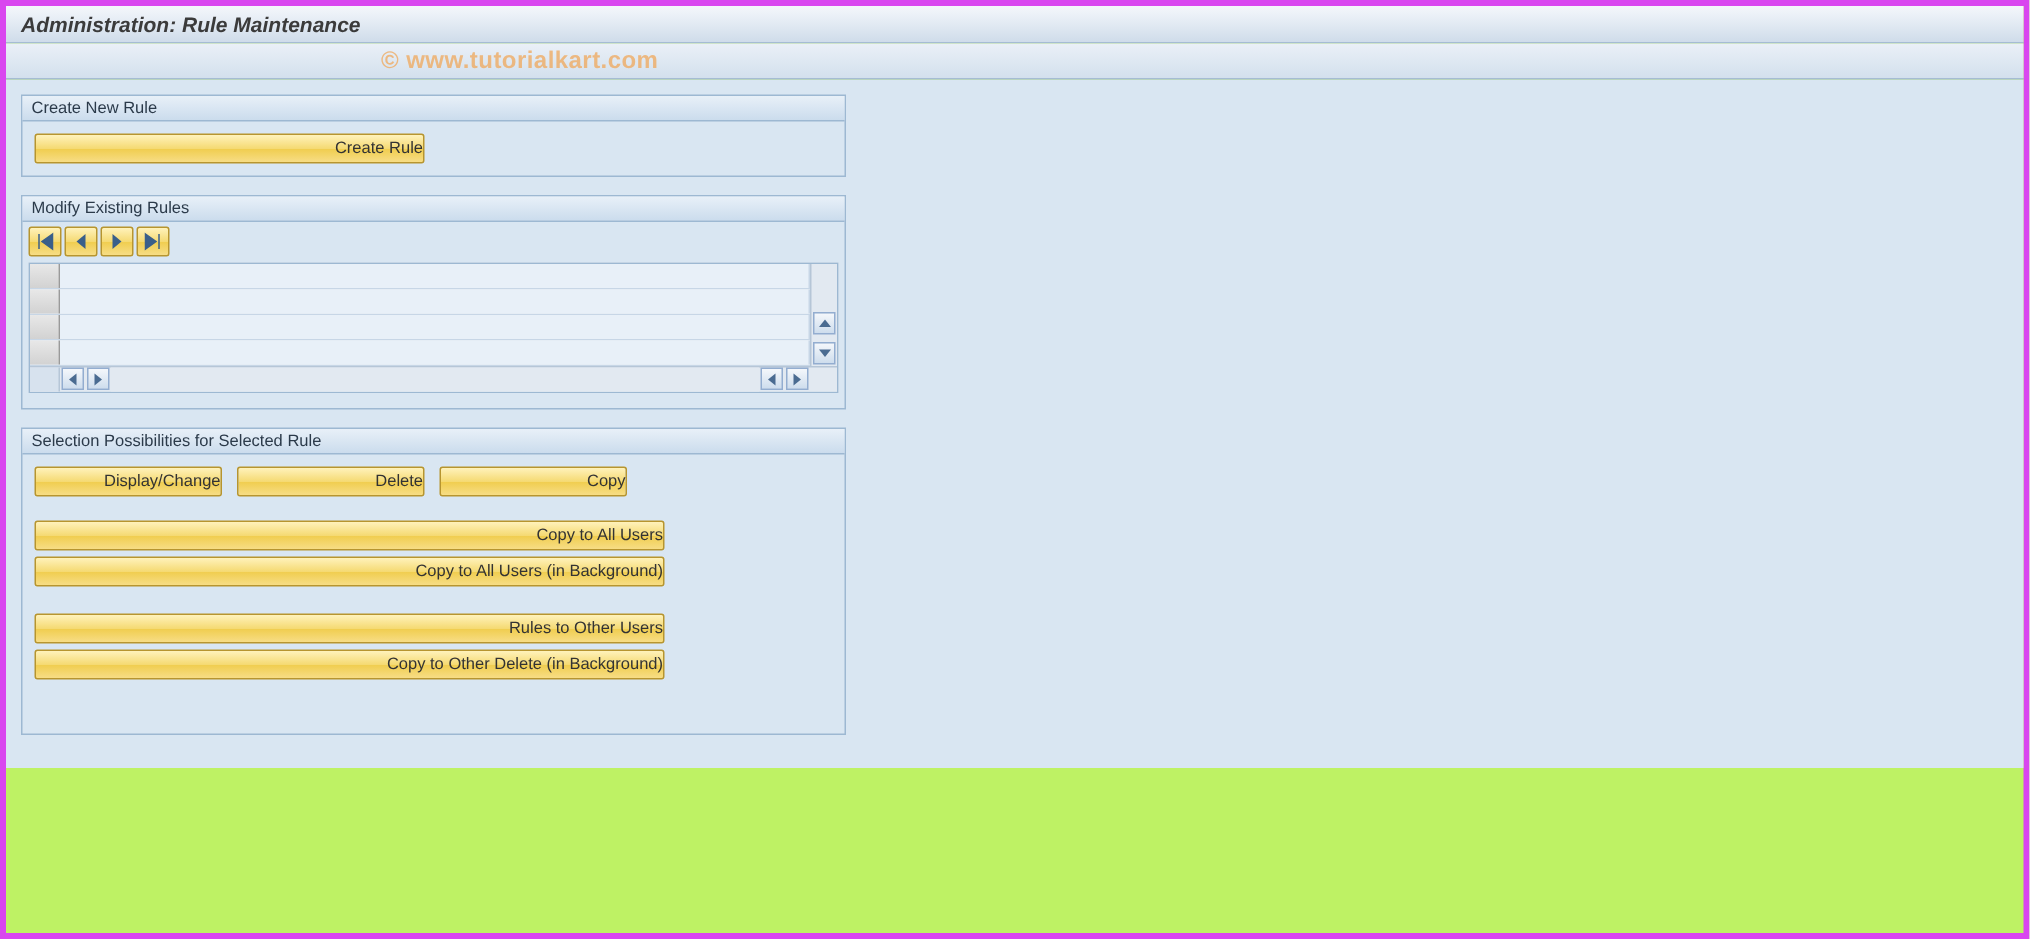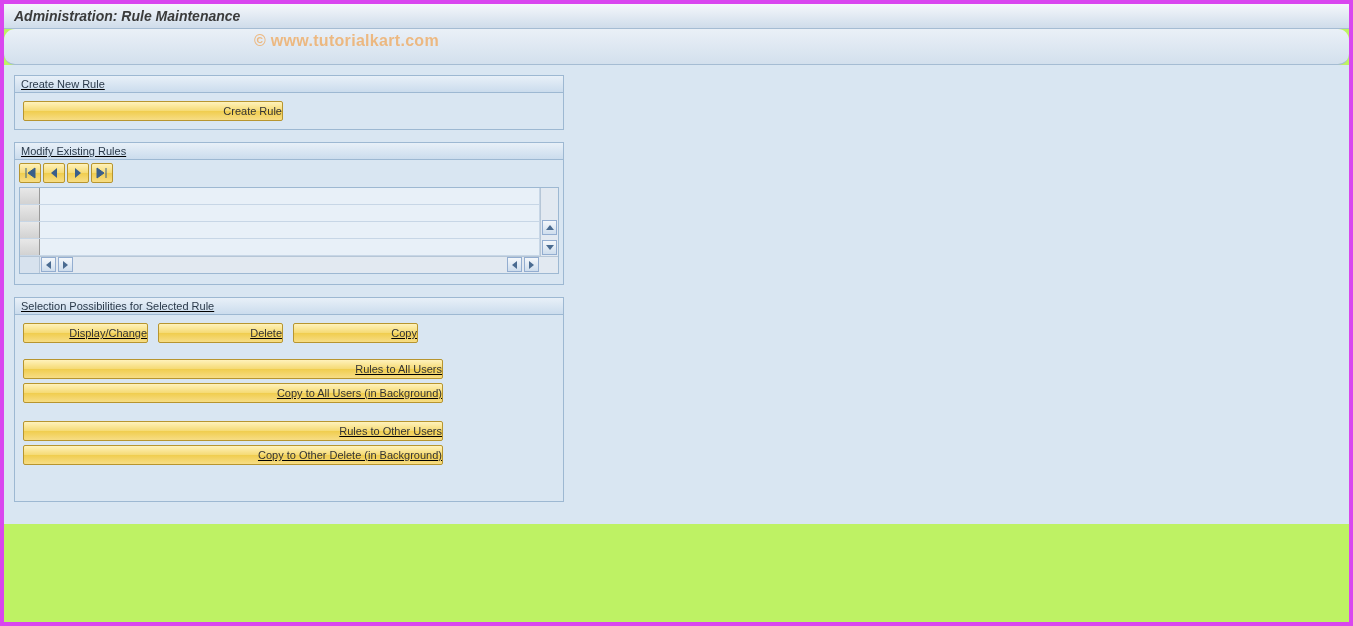--- a/index.html
+++ b/index.html
@@ -23,44 +23,42 @@
       border-bottom: 1px solid #a5bcd3;
       padding: 4px 10px;
       font-style: italic;
       font-weight: bold;
       font-size: 14px;
       color: #3b3b3b;
     }
     .toolbar {
       background: linear-gradient(to bottom, #eaf0f7 0%, #d3e0ed 100%);
       border-bottom: 1px solid #a5bcd3;
-      height: 36px;
+      height: 24px;
       position: relative;
-      border-radius: 11px;
     }
     .watermark {
       position: absolute;
       left: 250px;
       top: 3px;
       color: #f0a85b;
       font-size: 16px;
       font-weight: bold;
       opacity: 0.75;
       letter-spacing: 0.3px;
     }
     .content {
       padding: 10px;
       background: #d9e6f2;
     }
     .group {
       border: 1px solid #9db8d2;
       background: #d9e6f2;
       margin-bottom: 12px;
       width: 550px;
-      text-decoration: underline;
     }
     .group-title {
       background: linear-gradient(to bottom, #e8f0f8 0%, #cbdced 100%);
       border-bottom: 1px solid #9db8d2;
       padding: 2px 6px;
       font-size: 11px;
       color: #2b3a4a;
     }
     .group-body {
       padding: 8px;
@@ -285,21 +283,21 @@
 
     <div class="group">
       <div class="group-title">Selection Possibilities for Selected Rule</div>
       <div class="group-body selection-body">
         <div class="row1">
           <button class="sap-btn btn-small">Display/Change</button>
           <button class="sap-btn btn-small">Delete</button>
           <button class="sap-btn btn-small">Copy</button>
         </div>
         <div class="block-spacer"></div>
-        <button class="sap-btn btn-wide">Rules to All Users</button>
+        <button class="sap-btn btn-wide">Copy to All Users</button>
         <button class="sap-btn btn-wide">Copy to All Users (in Background)</button>
         <div class="block-spacer"></div>
         <button class="sap-btn btn-wide">Rules to Other Users</button>
         <button class="sap-btn btn-wide">Copy to Other Delete (in Background)</button>
         <div class="block-spacer"></div>
         <div style="height:10px"></div>
       </div>
     </div>
 
   </div>

